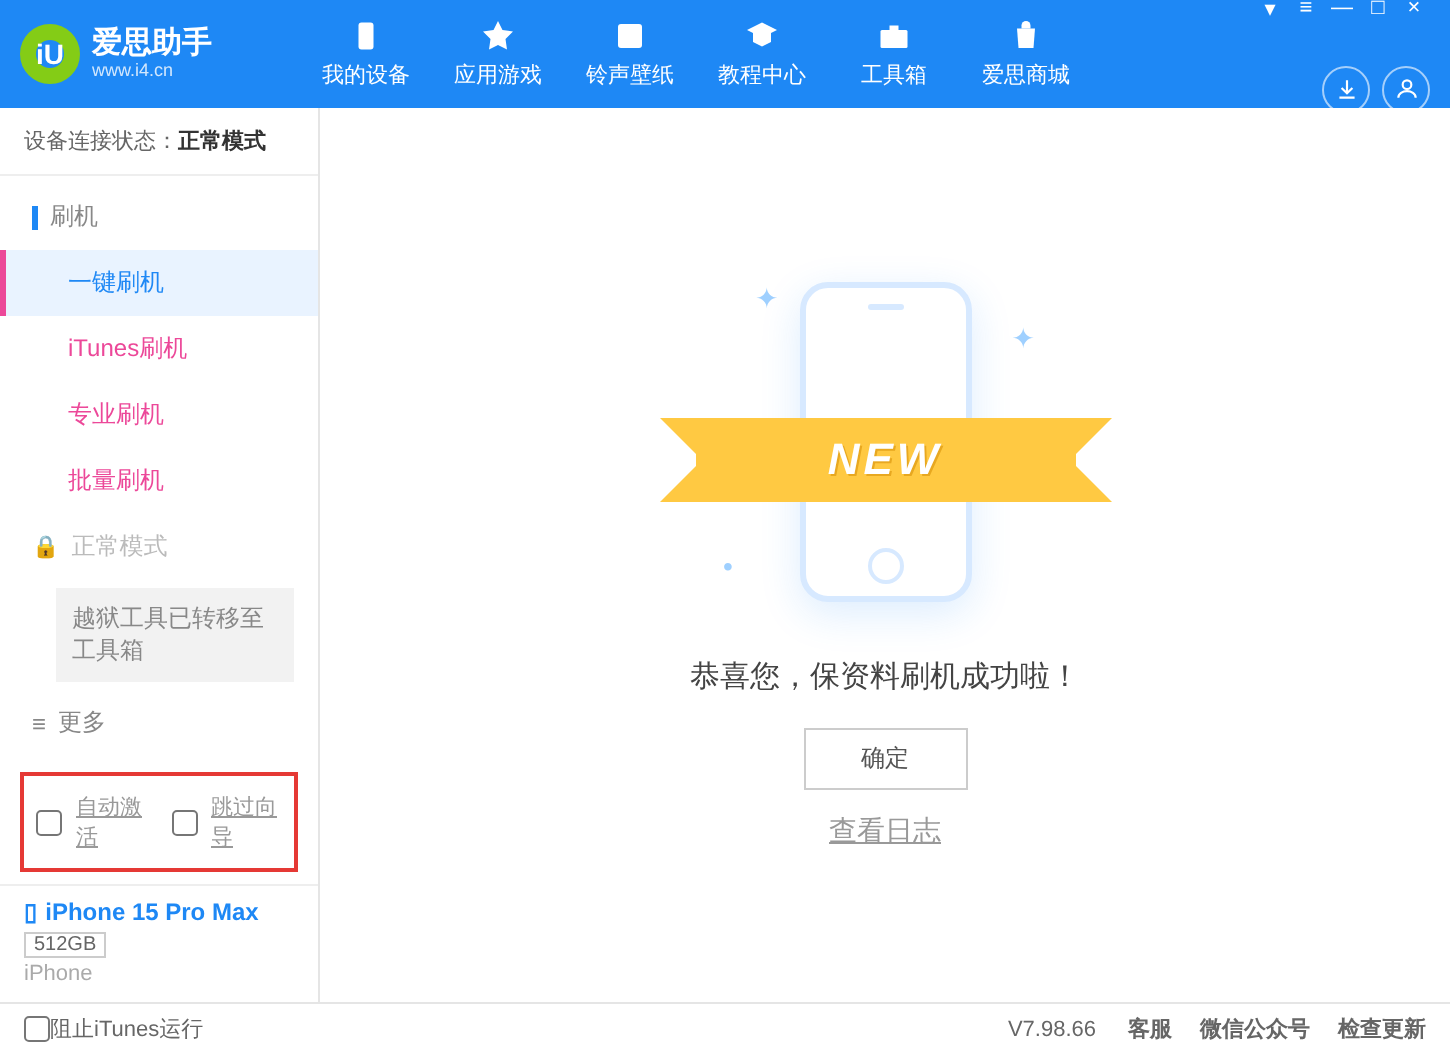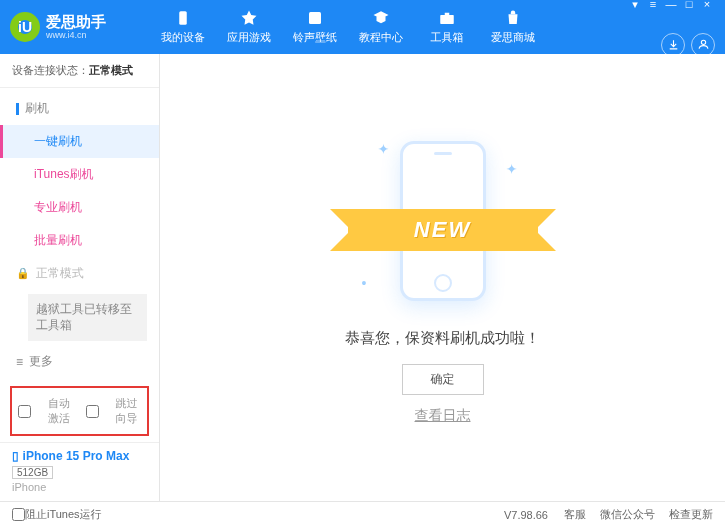--- a/index.html
+++ b/index.html
@@ -26,21 +26,21 @@
 .status-bar { padding: 9px 12px; font-size: 11px; color: #666; border-bottom: 1px solid #eee; }
 .status-bar b { color: #333; font-weight: bold; }
 .menu { flex: 1; overflow: auto; padding-top: 4px; }
 .menu-group { padding: 8px 16px; color: #888; font-size: 12px; display: flex; align-items: center; gap: 6px; }
 .menu-group .bar { width: 3px; height: 12px; background: #1e88f5; }
 .menu-group.locked { color: #bbb; }
 .menu-sub { padding: 8px 10px 8px 34px; font-size: 12px; color: #ec4899; cursor: pointer; }
 .menu-sub.active { background: #e9f3ff; color: #1e88f5; border-left: 3px solid #ec4899; padding-left: 31px; }
 .menu-sub.boxed { background: #f2f2f2; margin: 4px 12px 4px 28px; padding: 8px 8px; color: #888; line-height: 1.3; }
 .checkbox-row { border: 2px solid #e53935; margin: 6px 10px; padding: 8px 6px; display: flex; gap: 12px; font-size: 11px; color: #999; }
-.checkbox-row label { display: flex; align-items: center; gap: 17px; }
+.checkbox-row label { display: flex; align-items: center; gap: 7px; text-decoration: underline; }
 .device-info { padding: 6px 12px 8px; border-top: 1px solid #eee; }
 .device-name { color: #1e88f5; font-size: 12px; font-weight: bold; display: flex; align-items: center; gap: 4px; }
 .device-storage { display: inline-block; border: 1px solid #ccc; padding: 0 4px; font-size: 10px; color: #666; margin-top: 3px; }
 .device-type { color: #aaa; font-size: 11px; margin-top: 2px; }
 
 .main { flex: 1; display: flex; flex-direction: column; align-items: center; justify-content: center; position: relative; }
 .illus { width: 150px; height: 180px; position: relative; display: flex; align-items: center; justify-content: center; }
 .phone { width: 86px; height: 160px; background: #fff; border: 3px solid #d7e9ff; border-radius: 14px; position: relative; box-shadow: 0 6px 20px rgba(30,136,245,0.15); }
 .phone::before { content: ""; position: absolute; top: 8px; left: 50%; transform: translateX(-50%); width: 18px; height: 3px; background: #d7e9ff; border-radius: 2px; }
 .phone::after { content: ""; position: absolute; bottom: 6px; left: 50%; transform: translateX(-50%); width: 14px; height: 14px; border: 2px solid #d7e9ff; border-radius: 50%; }
@@ -50,21 +50,21 @@
 .ribbon::after { right: -18px; border-right-color: transparent; }
 .ribbon-text { color: #fff; font-weight: 900; font-size: 22px; font-style: italic; letter-spacing: 2px; text-shadow: 1px 1px 0 #e8a820; z-index: 1; }
 .sparkle { position: absolute; color: #9fd0ff; font-size: 14px; }
 .msg { margin-top: 18px; font-size: 15px; color: #444; }
 .ok-btn { margin-top: 16px; padding: 6px 28px; border: 1px solid #ccc; background: #fff; cursor: pointer; font-size: 12px; color: #555; }
 .view-log { margin-top: 12px; color: #999; font-size: 14px; text-decoration: underline; cursor: pointer; }
 
 .footer { height: 26px; border-top: 1px solid #e5e5e5; display: flex; align-items: center; padding: 0 12px; font-size: 11px; color: #666; }
 .footer label { display: flex; align-items: center; gap: 0; }
 .footer .ver { margin-left: auto; margin-right: 16px; }
-.footer .links { display: flex; gap: 14px; }
+.footer .links { display: flex; gap: 14px; font-weight: bold; }
 .footer .links span { cursor: pointer; }
 </style>
 </head>
 <body>
 
 <div class="titlebar">
   <div class="logo-area">
     <div class="logo-circle">iU</div>
     <div>
       <div class="logo-text">爱思助手</div>

